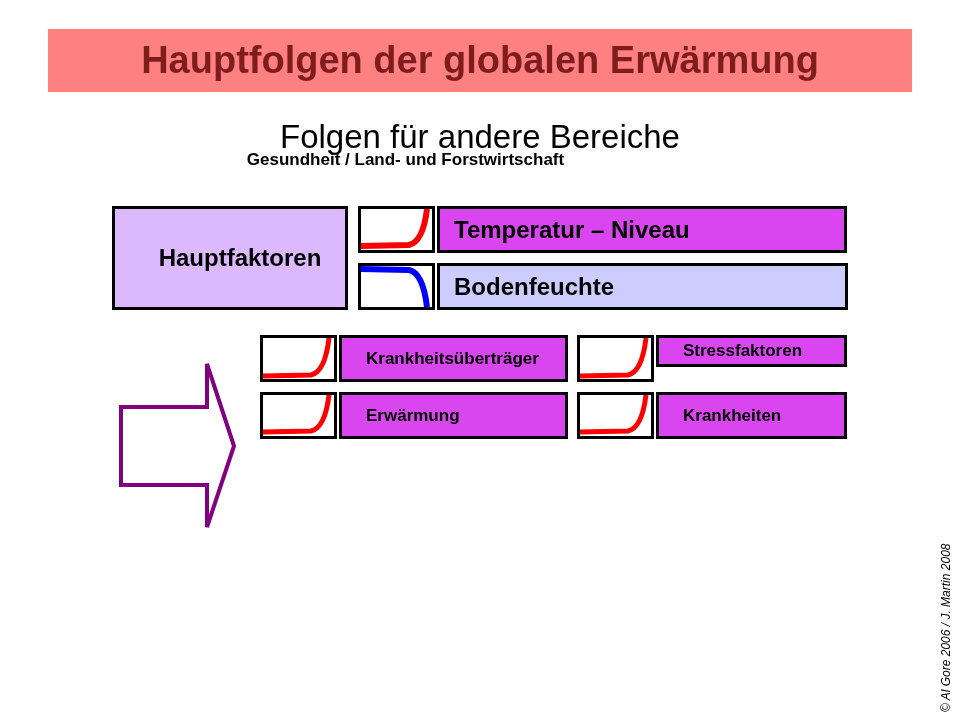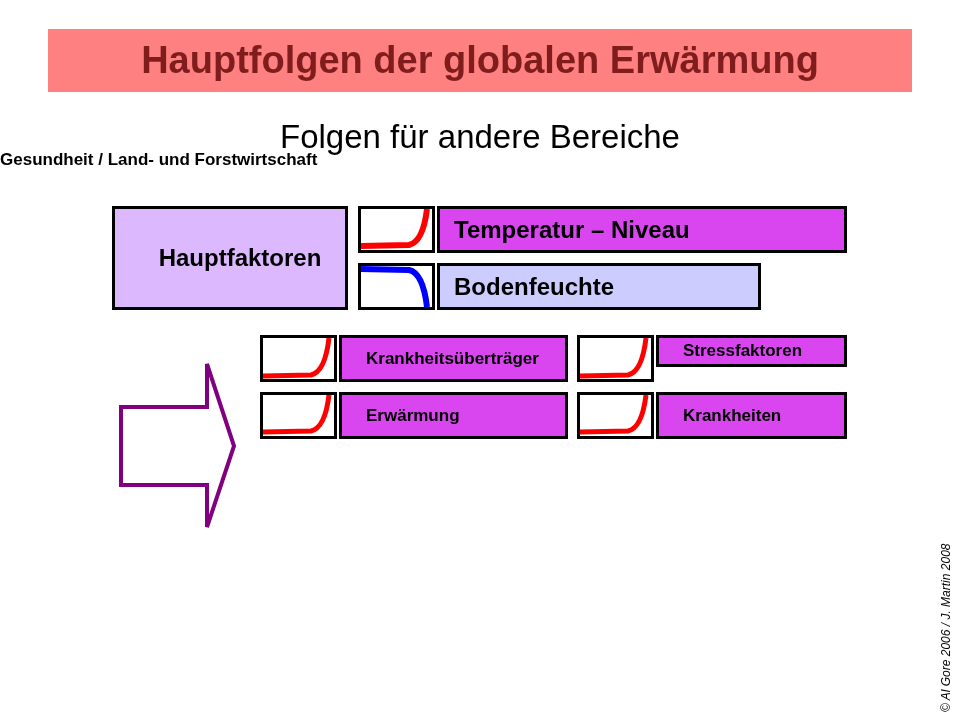--- a/index.html
+++ b/index.html
@@ -1,21 +1,21 @@
 <!DOCTYPE html>
 <html><head>
 <meta charset="utf-8">
 <style>
   html, body { margin:0; padding:0; background:#ffffff; }
   body { width:960px; height:720px; position:relative; overflow:hidden; font-family:"Liberation Sans", sans-serif; }
   .abs { position:absolute; box-sizing:border-box; }
   .title-band { left:48px; top:29px; width:864px; height:63px; background:#ff8080; display:flex; align-items:center; justify-content:center; }
   .title-band span { color:#7f1d1d; font-weight:bold; font-size:38px; letter-spacing:0px; }
   .subtitle { left:0; top:98px; width:960px; text-align:center; font-size:33px; color:#000;margin-top:20px; }
-  .subsub { left:0; top:150px; width:811px; text-align:left; font-size:17px; font-weight:bold; color:#000; }
+  .subsub { left:0; top:150px; width:811px; text-align:center; font-size:17px; font-weight:bold; color:#000; }
   .box { border:3px solid #000; display:flex; align-items:center; font-weight:bold; color:#000; }
   .haupt { left:112px; top:206px; width:236px; height:104px; background:#dcb8ff; padding-left:20px; font-size:24px;justify-content:center; }
   .icon-box { background:#fff; border:3px solid #000; }
   .icon-box svg { position:absolute; left:0; top:0; width:100%; height:100%; }
   .bigbar { font-size:24px; padding-left:14px; }
   .pink { background:#d946ef; }
   .blue { background:#ccccff; }
   .smallbar { font-size:17px; padding-left:24px; }
   .arrow { left:115px; top:358px; width:125px; height:175px; }
   .copyright { left:939px; top:712px; transform-origin:0 0; transform:rotate(-90deg); font-size:12px; font-style:italic; white-space:nowrap; color:#000; }
@@ -40,21 +40,21 @@
 </div>
 <div class="abs box bigbar pink" style="left:437px;top:206px;width:410px;height:47px;">
   <span>Temperatur – Niveau</span>
 </div>
 
 <div class="abs icon-box" style="left:358px;top:263px;width:77px;height:47px;">
   <svg viewBox="0 0 71 41" preserveAspectRatio="none">
       <path d="M0 3 L48 4 Q62 7 66 41" fill="none" stroke="#0000ff" stroke-width="6"></path>
     </svg>
 </div>
-<div class="abs box bigbar blue" style="left:437px;top:263px;width:324px;height:47px;">
+<div class="abs box bigbar blue" style="left:437px;top:263px;width:411px;height:47px;">
   <span>Bodenfeuchte</span>
 </div>
 
 <svg class="abs arrow" viewBox="0 0 125 175">
   <path d="M6 49 L92 49 L92 6 L119 88 L92 169 L92 127 L6 127 Z" fill="none" stroke="#800080" stroke-width="4"></path>
 </svg>
 
 <div class="abs icon-box" style="left:260px;top:335px;width:77px;height:47px;">
   <svg viewBox="0 0 71 41" preserveAspectRatio="none">
       <path d="M0 38 L48 37 Q62 34 66 0" fill="none" stroke="#ff0000" stroke-width="5"></path>

